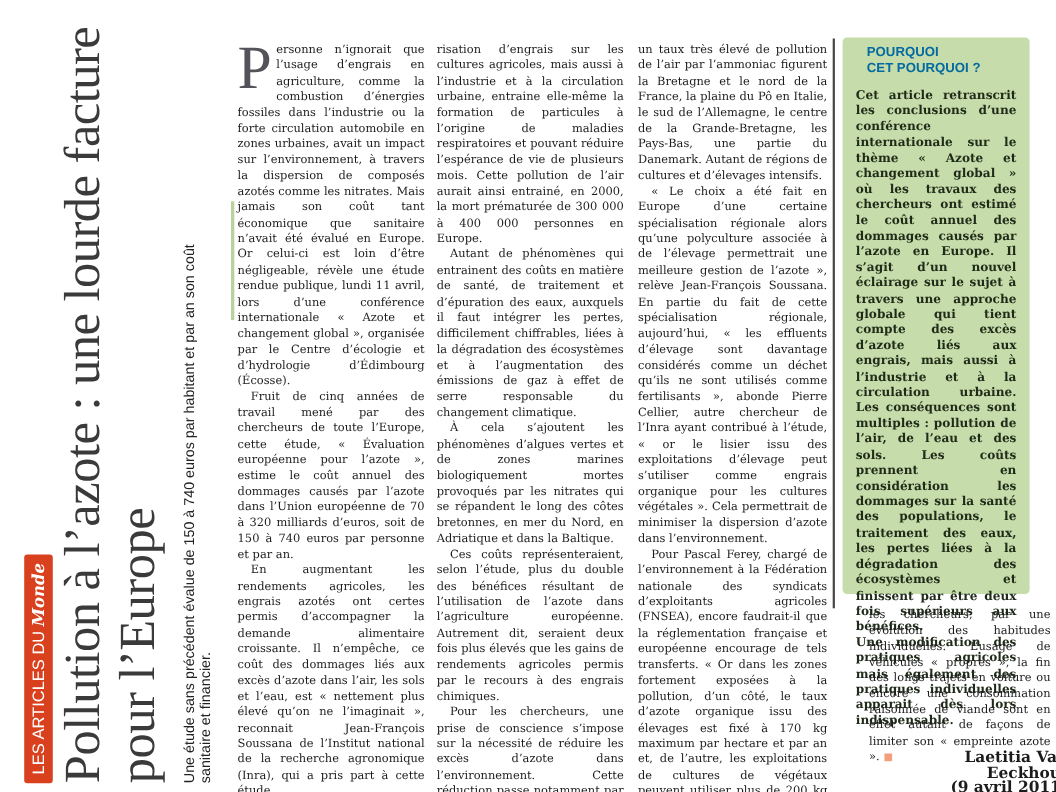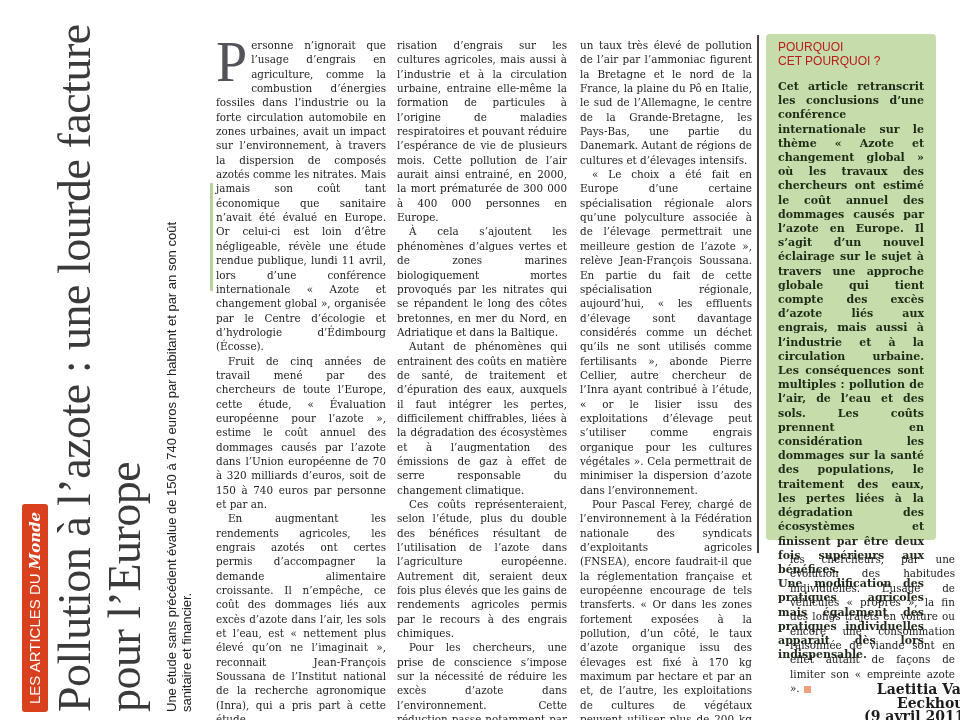--- a/index.html
+++ b/index.html
@@ -61,23 +61,23 @@
 
   .rule-green { position: absolute; left: 210px; top: 183px; width: 3px; height: 108px; background: #b7d29a; }
   .rule-gray { position: absolute; left: 757px; top: 35px; width: 2px; height: 518px; background: #444; }
 
   .sidebar {
     position: absolute; left: 766px; top: 34px; width: 170px; height: 506px;
     background: #c6dcaa; border-radius: 4px;
     padding: 0 12px; box-sizing: border-box;
   }
   .sidebar h3 {
-    margin: 6px 0 12px 0;
-    font-family: "Liberation Sans", sans-serif; font-weight: normal;
-    font-size: 12px; line-height: 14px; color: #b91c1c;
+    margin: 6px 0 12px 10px;
+    font-family: "Liberation Sans", sans-serif; font-weight: bold;
+    font-size: 12px; line-height: 14px; color: #0369a1;
   }
   .sidebar p {
     margin: 0; font-family: "DejaVu Serif", serif; font-weight: bold;
     font-size: 11px; line-height: 14.2px; text-align: justify; color: #1f2a18;
   }
   .sidebar p + p { margin-top: 0; }
 
   .endmark { display: inline-block; width: 7px; height: 7px; background: #f2a07b; margin-left: 4px; vertical-align: middle; }
   .signature {
     position: absolute; left: 809px; top: 683px; width: 162px;
@@ -103,22 +103,22 @@
 
 <div class="col c1">
   <p class="noindent"><span class="dropcap">P</span><span>ersonne n’ignorait que l’usage d’engrais en agriculture, comme la combustion d’énergies fossiles dans l’industrie ou la forte circulation automobile en zones urbaines, avait un impact sur l’environnement, à travers la dispersion de composés azotés comme les nitrates. Mais jamais son coût tant économique que sanitaire n’avait été évalué en Europe. Or celui-ci est loin d’être négligeable, révèle une étude rendue publique, lundi 11 avril, lors d’une conférence internationale « Azote et changement global », organisée par le Centre d’écologie et d’hydrologie d’Édimbourg (Écosse).</span></p>
   <p>Fruit de cinq années de travail mené par des chercheurs de toute l’Europe, cette étude, « Évaluation européenne pour l’azote », estime le coût annuel des dommages causés par l’azote dans l’Union européenne de 70 à 320 milliards d’euros, soit de 150 à 740 euros par personne et par an.</p>
   <p>En augmentant les rendements agricoles, les engrais azotés ont certes permis d’accompagner la demande alimentaire croissante. Il n’empêche, ce coût des dommages liés aux excès d’azote dans l’air, les sols et l’eau, est « nettement plus élevé qu’on ne l’imaginait », reconnait Jean-François Soussana de l’Institut national de la recherche agronomique (Inra), qui a pris part à cette étude.</p>
 
 </div>
 
 <div class="col c2">
   <p class="noindent">risation d’engrais sur les cultures agricoles, mais aussi à l’industrie et à la circulation urbaine, entraine elle-même la formation de particules à l’origine de maladies respiratoires et pouvant réduire l’espérance de vie de plusieurs mois. Cette pollution de l’air aurait ainsi entrainé, en 2000, la mort prématurée de 300 000 à 400 000 personnes en Europe.</p>
+  <p>Autant de phénomènes qui entrainent des coûts en matière de santé, de traitement et d’épuration des eaux, auxquels il faut intégrer les pertes, difficilement chiffrables, liées à la dégradation des écosystèmes et à l’augmentation des émissions de gaz à effet de serre responsable du changement climatique.</p>
   <p>À cela s’ajoutent les phénomènes d’algues vertes et de zones marines biologiquement mortes provoqués par les nitrates qui se répandent le long des côtes bretonnes, en mer du Nord, en Adriatique et dans la Baltique.</p>
-  <p>Autant de phénomènes qui entrainent des coûts en matière de santé, de traitement et d’épuration des eaux, auxquels il faut intégrer les pertes, difficilement chiffrables, liées à la dégradation des écosystèmes et à l’augmentation des émissions de gaz à effet de serre responsable du changement climatique.</p>
   <p>Ces coûts représenteraient, selon l’étude, plus du double des bénéfices résultant de l’utilisation de l’azote dans l’agriculture européenne. Autrement dit, seraient deux fois plus élevés que les gains de rendements agricoles permis par le recours à des engrais chimiques.</p>
   <p>Pour les chercheurs, une prise de conscience s’impose sur la nécessité de réduire les excès d’azote dans l’environnement. Cette réduction passe notamment par une évolution des pratiques agricoles à l’origine des fortes concentrations de nitrates dans les grandes régions de culture.</p>
 
 </div>
 
 <div class="col c3">
   <p class="noindent">un taux très élevé de pollution de l’air par l’ammoniac figurent la Bretagne et le nord de la France, la plaine du Pô en Italie, le sud de l’Allemagne, le centre de la Grande-Bretagne, les Pays-Bas, une partie du Danemark. Autant de régions de cultures et d’élevages intensifs.</p>
   <p>« Le choix a été fait en Europe d’une certaine spécialisation régionale alors qu’une polyculture associée à de l’élevage permettrait une meilleure gestion de l’azote », relève Jean-François Soussana. En partie du fait de cette spécialisation régionale, aujourd’hui, « les effluents d’élevage sont davantage considérés comme un déchet qu’ils ne sont utilisés comme fertilisants », abonde Pierre Cellier, autre chercheur de l’Inra ayant contribué à l’étude, « or le lisier issu des exploitations d’élevage peut s’utiliser comme engrais organique pour les cultures végétales ». Cela permettrait de minimiser la dispersion d’azote dans l’environnement.</p>
   <p>Pour Pascal Ferey, chargé de l’environnement à la Fédération nationale des syndicats d’exploitants agricoles (FNSEA), encore faudrait-il que la réglementation française et européenne encourage de tels transferts. « Or dans les zones fortement exposées à la pollution, d’un côté, le taux d’azote organique issu des élevages est fixé à 170 kg maximum par hectare et par an et, de l’autre, les exploitations de cultures de végétaux peuvent utiliser plus de 200 kg d’azote par hectare sous formes de produits chimiques », relève cet agriculteur.</p>
 

